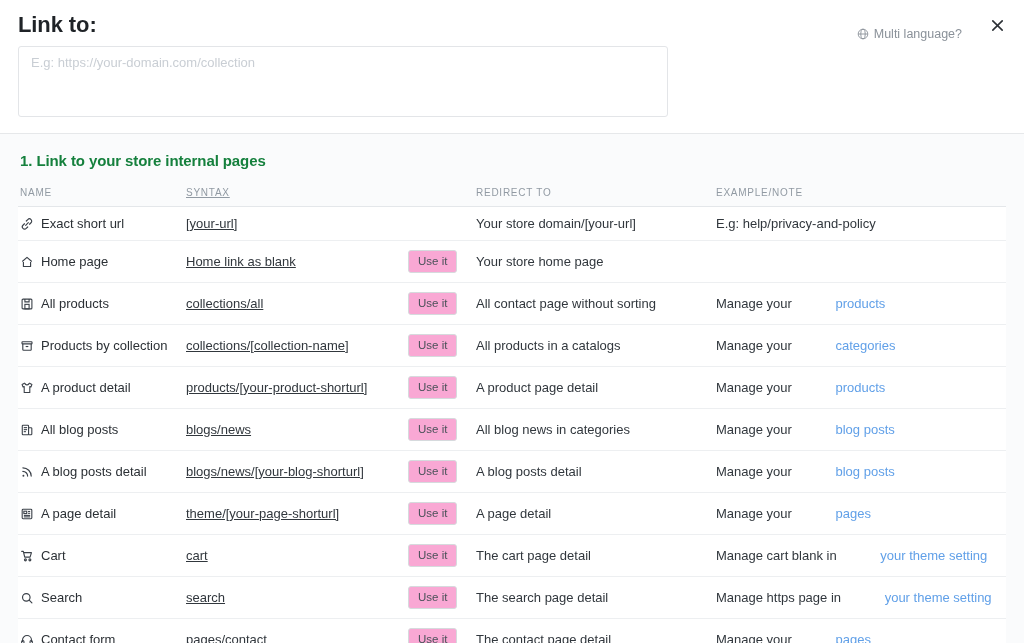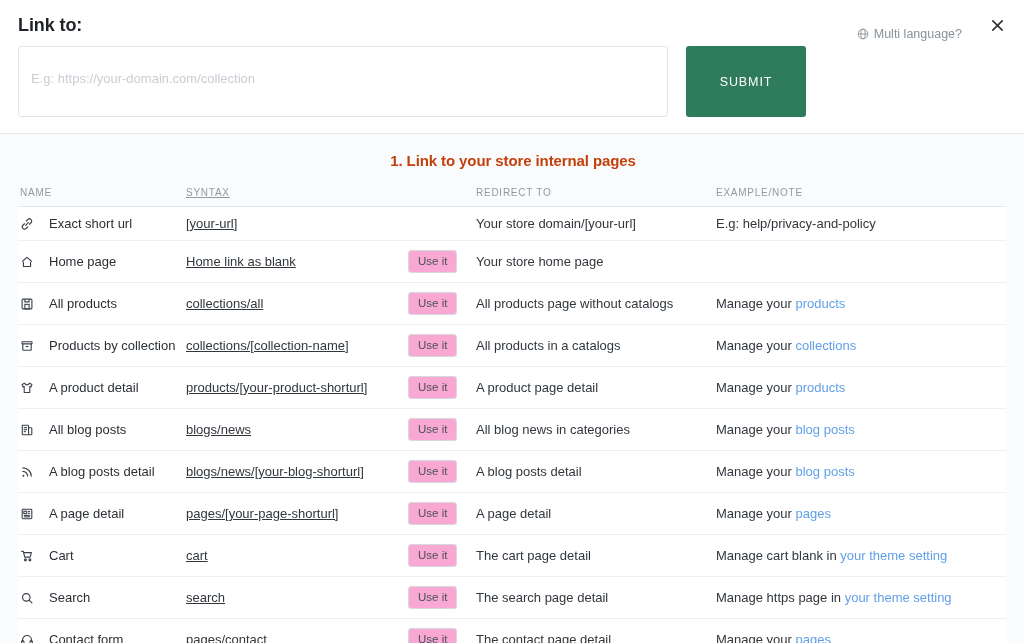--- a/index.html
+++ b/index.html
@@ -23,21 +23,21 @@
 
   .header-top {
     display: flex;
     align-items: center;
     justify-content: space-between;
     height: 26px;
     margin-bottom: 8px;
   }
 
   .link-to-title {
-    font-size: 18px;
+    font-size: 22px;
     font-weight: 700;
     color: #1f2327;
     letter-spacing: -0.1px;
   }
 
   .header-right {
     display: flex;
     align-items: center;
     gap: 26px;
   }
@@ -65,21 +65,21 @@
     display: flex;
     align-items: flex-start;
     gap: 18px;
   }
 
   .link-textarea {
     flex: 0 0 650px;
     height: 71px;
     border: 1px solid #e3e5e8;
     border-radius: 3px;
-    padding: 24px 12px;
+    padding: 8px 12px;
     font-family: "Liberation Sans", sans-serif;
     font-size: 13px;
     color: #31373d;
     resize: none;
     outline: none;
     background: #fff;
   }
   .link-textarea::placeholder { color: #c9ced4; }
 
   .submit-btn {
@@ -98,24 +98,23 @@
 
   
   .body-area {
     background: #fafbfc;
     padding: 0 18px;
   }
 
   .section-title {
     font-size: 15px;
     font-weight: 700;
-    color: #c2410c;
+    color: #15803d;
     padding: 18px 0 12px 2px;
     letter-spacing: -0.1px;
-    text-align: center;
   }
 
   
   .tbl { width: 100%; border-collapse: collapse; table-layout: fixed; }
 
   .tbl thead th {
     background: #fafbfc;
     font-size: 10px;
     font-weight: 400;
     color: #919aa3;
@@ -139,21 +138,21 @@
   
   .col-name   { width: 168px; padding-left: 2px !important; margin-left: 20px; }
   .col-syntax { width: 222px; text-decoration: underline; }
   .col-useit  { width: 68px; }
   .col-redir  { width: 240px; }
   .col-note   { width: auto; }
 
   .name-cell {
     display: flex;
     align-items: center;
-    gap: 15px;
+    gap: 7px;
     font-size: 13px;
     color: #2b3035;
   }
   .name-cell svg { display: block; flex: 0 0 auto; color: #3b4149; }
 
   .use-it-btn {
     display: inline-block;
     min-width: 44px;
     padding: 3px 9px;
     background: #f9a8d4;
@@ -161,21 +160,21 @@
     border-radius: 3px;
     font-family: "Liberation Sans", sans-serif;
     font-size: 11.5px;
     color: #4a5159;
     cursor: pointer;
     text-align: center;
     line-height: 15px;
   }
 
   .muted { color: #3e4449; }
-  .lnk { color: #61a0e8; cursor: pointer; }
+  .lnk { color: #61a0e8; cursor: pointer; margin-left: 40px; }
 </style>
 </head>
 <body>
 
 <div class="header-panel">
   <div class="header-top">
     <div class="link-to-title">Link to:</div>
     <div class="header-right">
       <div class="multi-language">
         <span>
@@ -191,21 +190,20 @@
         <svg width="15" height="15" viewBox="0 0 16 16" stroke="currentColor" stroke-width="1.7" stroke-linecap="round">
           <line x1="3" y1="3" x2="13" y2="13"></line>
           <line x1="13" y1="3" x2="3" y2="13"></line>
         </svg>
       </div>
     </div>
   </div>
 
   <div class="input-row">
     <textarea class="link-textarea" placeholder="E.g: https://your-domain.com/collection" style=""></textarea>
-    <button class="submit-btn">SUBMIT</button>
   </div>
 </div>
 
 <div class="body-area">
 
   <div class="section-title">1. Link to your store internal pages</div>
 
   <table class="tbl">
     <thead>
       <tr>
@@ -260,40 +258,40 @@
                   <rect x="2.4" y="2.4" width="11.2" height="11.2" rx="1.1"></rect>
                   <path d="M5.6 2.4v3.2h4.8V2.4"></path>
                   <rect x="5.6" y="8.4" width="4.8" height="5.2"></rect>
                 </svg>
               </span>
               <span>All products</span>
             </div>
           </td>
           <td class="col-syntax muted">collections/all</td>
           <td class="col-useit"><span class="use-it-btn">Use it</span></td>
-          <td class="col-redir muted">All products page without catalogs</td>
+          <td class="col-redir muted">All contact page without sorting</td>
           <td class="col-note muted"><span>Manage your </span><span class="lnk">products</span></td>
         </tr>
         <tr>
           <td class="col-name">
             <div class="name-cell">
               <span>
                 <svg width="14" height="14" viewBox="0 0 16 16" fill="none" stroke="currentColor" stroke-width="1.3" stroke-linejoin="round">
                   <rect x="2.3" y="3.2" width="11.4" height="2.4" rx="0.6"></rect>
                   <path d="M3.2 5.6v6.4a.9.9 0 0 0 .9.9h7.8a.9.9 0 0 0 .9-.9V5.6"></path>
                   <line x1="6.5" y1="8.6" x2="9.5" y2="8.6"></line>
                 </svg>
               </span>
               <span>Products by collection</span>
             </div>
           </td>
           <td class="col-syntax muted">collections/[collection-name]</td>
           <td class="col-useit"><span class="use-it-btn">Use it</span></td>
           <td class="col-redir muted">All products in a catalogs</td>
-          <td class="col-note muted"><span>Manage your </span><span class="lnk">collections</span></td>
+          <td class="col-note muted"><span>Manage your </span><span class="lnk">categories</span></td>
         </tr>
         <tr>
           <td class="col-name">
             <div class="name-cell">
               <span>
                 <svg width="14" height="14" viewBox="0 0 16 16" fill="none" stroke="currentColor" stroke-width="1.25" stroke-linejoin="round">
                   <path d="M5.6 2.4 2.4 4.1l1.1 2.7 1.3-.5v6.9h6.4V6.3l1.3.5 1.1-2.7-3.2-1.7"></path>
                   <path d="M5.6 2.4c0 1.3 1.1 2 2.4 2s2.4-.7 2.4-2"></path>
                 </svg>
               </span>
@@ -352,21 +350,21 @@
                   <rect x="4.4" y="4.8" width="3.3" height="2.7"></rect>
                   <line x1="9.2" y1="5.1" x2="11.6" y2="5.1"></line>
                   <line x1="9.2" y1="7.2" x2="11.6" y2="7.2"></line>
                   <line x1="4.4" y1="9.6" x2="11.6" y2="9.6"></line>
                   <line x1="4.4" y1="11.3" x2="11.6" y2="11.3"></line>
                 </svg>
               </span>
               <span>A page detail</span>
             </div>
           </td>
-          <td class="col-syntax muted">pages/[your-page-shorturl]</td>
+          <td class="col-syntax muted">theme/[your-page-shorturl]</td>
           <td class="col-useit"><span class="use-it-btn">Use it</span></td>
           <td class="col-redir muted">A page detail</td>
           <td class="col-note muted"><span>Manage your </span><span class="lnk">pages</span></td>
         </tr>
         <tr>
           <td class="col-name">
             <div class="name-cell">
               <span>
                 <svg width="14" height="14" viewBox="0 0 16 16" fill="none" stroke="currentColor" stroke-width="1.3" stroke-linecap="round" stroke-linejoin="round">
                   <path d="M1.9 2.7h1.9l1.6 6.6h6.1l1.6-5.1H4.4"></path>

